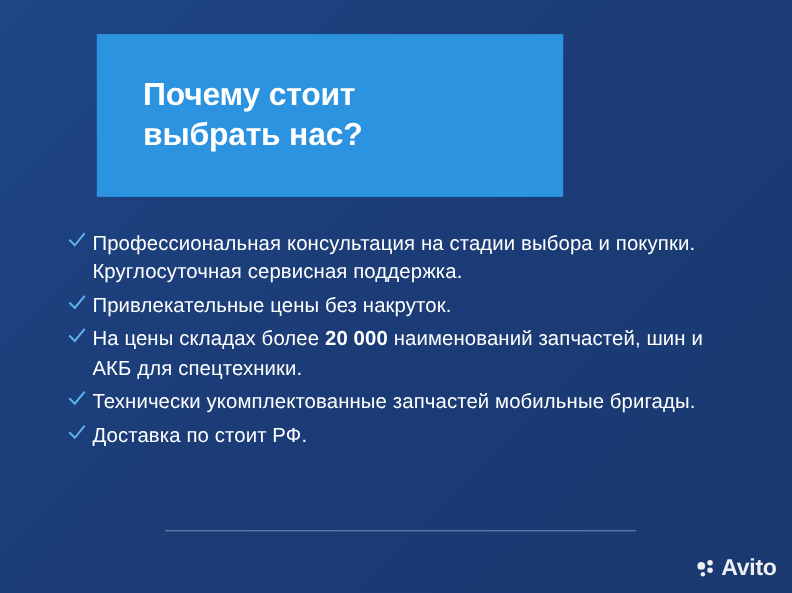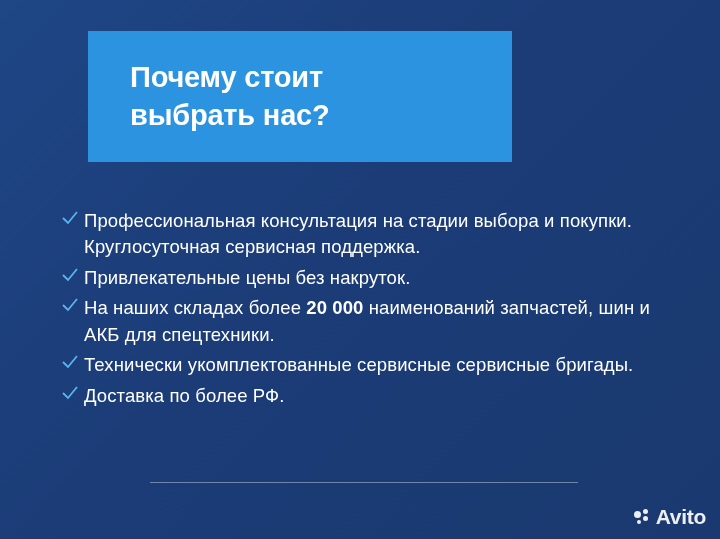--- a/index.html
+++ b/index.html
@@ -18,21 +18,21 @@
     width: 720px;
     height: 539px;
     background: linear-gradient(135deg, #1f4685 0%, #1b3c77 45%, #1a3970 100%);
     overflow: hidden;
   }
   .title-box {
     position: absolute;
     left: 88px;
     top: 31px;
     width: 424px;
-    height: 131px;
+    height: 148px;
     background: #2b93e0;
     display: flex;
     align-items: center;
   }
   .title-text {
     color: #ffffff;
     font-size: 29px;
     font-weight: bold;
     line-height: 1.28;
     padding-left: 42px;
@@ -140,39 +140,39 @@
       </span>
       <span class="bullet-text"><span>Привлекательные цены без накруток.</span></span>
     </div>
 
     <div class="bullet-row">
       <span class="check">
         <svg width="16" height="14" viewBox="0 0 16 14">
             <path d="M1 7 L6 12 L15 1" fill="none" stroke="#5bb4ef" stroke-width="1.8"></path>
           </svg>
       </span>
-      <span class="bullet-text"><span>На наших складах более </span><b>20 000</b><span> наименований запчастей, шин и АКБ для спецтехники.</span></span>
+      <span class="bullet-text"><span>На цены складах более </span><b>20 000</b><span> наименований запчастей, шин и АКБ для спецтехники.</span></span>
     </div>
 
     <div class="bullet-row">
       <span class="check">
         <svg width="16" height="14" viewBox="0 0 16 14">
             <path d="M1 7 L6 12 L15 1" fill="none" stroke="#5bb4ef" stroke-width="1.8"></path>
           </svg>
       </span>
-      <span class="bullet-text"><span>Технически укомплектованные сервисные сервисные бригады.</span></span>
+      <span class="bullet-text"><span>Технически укомплектованные запчастей мобильные бригады.</span></span>
     </div>
 
     <div class="bullet-row">
       <span class="check">
         <svg width="16" height="14" viewBox="0 0 16 14">
             <path d="M1 7 L6 12 L15 1" fill="none" stroke="#5bb4ef" stroke-width="1.8"></path>
           </svg>
       </span>
-      <span class="bullet-text"><span>Доставка по более РФ.</span></span>
+      <span class="bullet-text"><span>Доставка по стоит РФ.</span></span>
     </div>
 
   </div>
 
   <div class="divider"></div>
 
   <div class="watermark">
     <span class="wm-dots">
       <i class="d1"></i>
         <i class="d2"></i>

